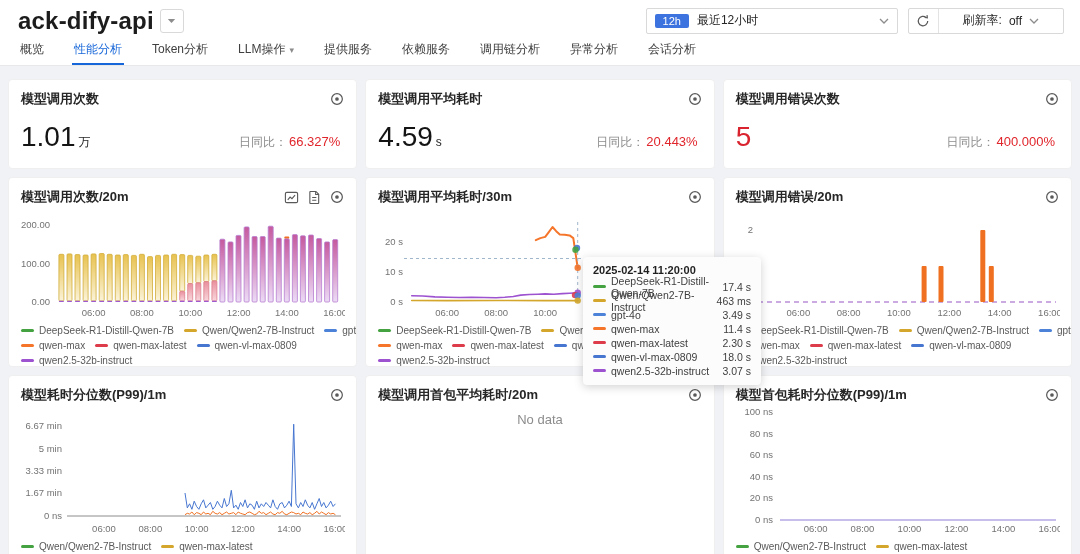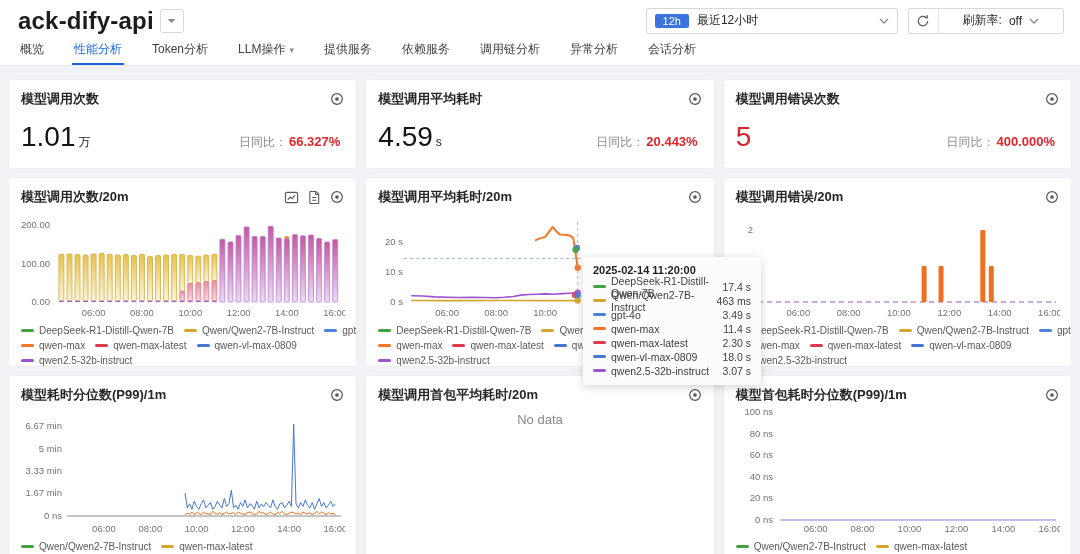--- a/index.html
+++ b/index.html
@@ -32,21 +32,21 @@
   .row3 .chart-card{height:185px}
   .card-head{display:flex;justify-content:space-between;align-items:center;height:18px}
   .card-title{font-size:13px;font-weight:700;color:#262626}
   .head-icons{display:flex;gap:9px;align-items:center}
   .head-icons svg{display:block;cursor:pointer}
   .stat-row{display:flex;justify-content:space-between;align-items:baseline;margin-top:13px;padding-right:4px}
   .stat-value{font-size:28px;color:#141414}
   .stat-value.red{color:#d9232e}
   .stat-unit{font-size:12px;color:#262626;margin-left:3px}
   .stat-cmp{font-size:12px;color:#8c8c8c}
-  .stat-cmp b{color:#e0252b;font-weight:700;font-size:13px;margin-left:2px}
+  .stat-cmp b{color:#e0252b;font-weight:400;font-size:13px;margin-left:2px}
   svg.chart{display:block;margin-top:2px}
   .ax{font-size:9.5px;fill:#737373}
   .legend{font-size:10px;color:#595959;margin-top:3px}
   .lrow{display:flex;gap:10px;white-space:nowrap;line-height:15px;align-items:center}
   .litem{display:inline-flex;align-items:center;gap:5px}
   .dash{width:13px;height:3px;border-radius:2px;display:inline-block;flex:none}
   .no-data{font-size:13px;color:#8c8c8c;text-align:center;margin-top:8px}
   
   .tooltip{position:absolute;left:583px;top:257px;width:178px;background:#fcfcfc;border-radius:4px;
            box-shadow:0 2px 10px rgba(0,0,0,.18);padding:7px 10px;z-index:50}
@@ -276,21 +276,21 @@
             <span class="litem"><span class="dash" style="background:#4776d0"></span>qwen-vl-max-0809</span>
           </div>
           <div class="lrow">
             <span class="litem"><span class="dash" style="background:#9d52d0"></span>qwen2.5-32b-instruct</span>
           </div>
         </div>
     </div>
 
     <div class="card chart-card">
       <div class="card-head">
-        <span class="card-title">模型调用平均耗时/20m</span>
+        <span class="card-title">模型调用平均耗时/30m</span>
         <span class="head-icons">
             <svg width="14" height="14" viewBox="0 0 16 16">
               <circle cx="8" cy="8" r="6.1" fill="none" stroke="#595959" stroke-width="1.4"></circle>
               <circle cx="8" cy="8" r="2.1" fill="#595959"></circle>
             </svg>
           </span>
       </div>
       <svg class="chart" width="324" height="112">
           <defs>
     <linearGradient id="gY1" x1="0" y1="0" x2="0" y2="1">

